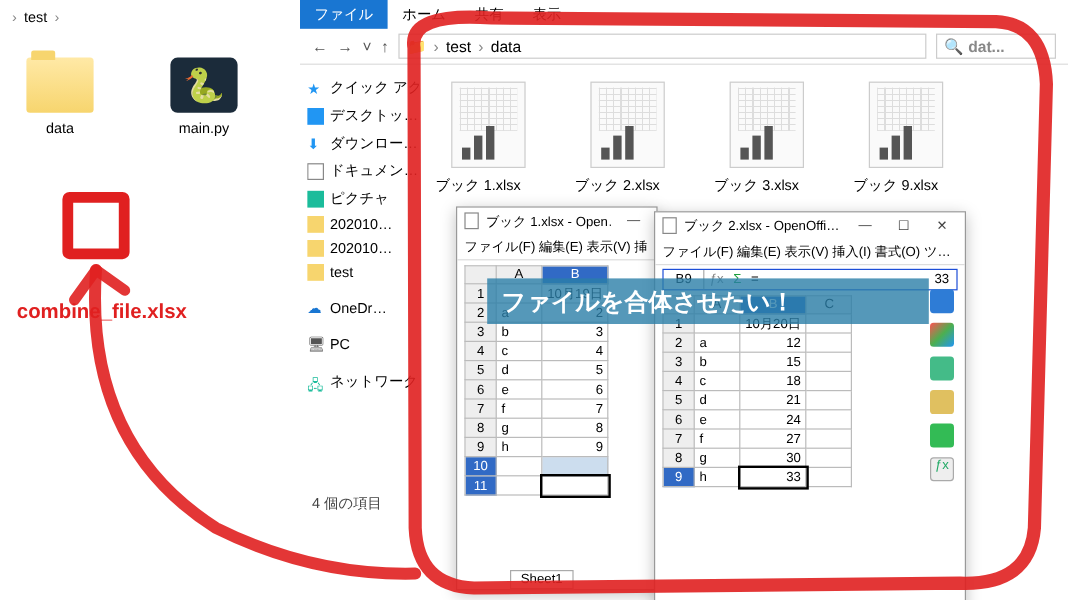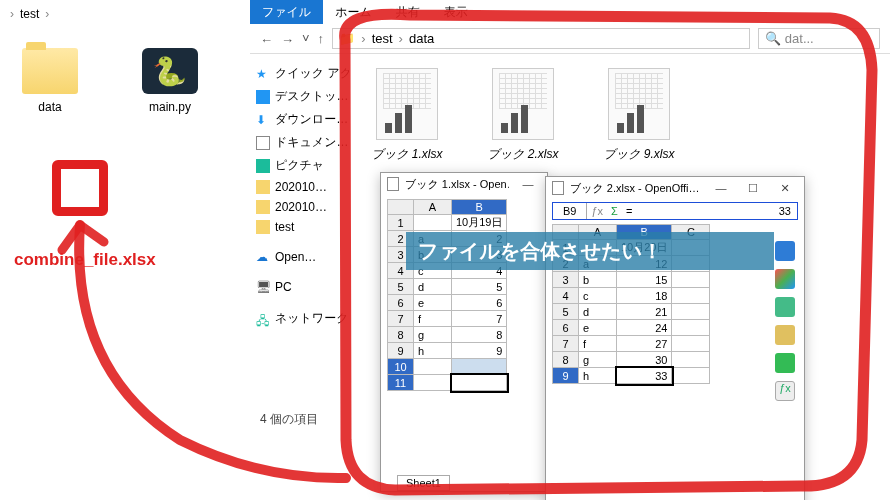--- a/index.html
+++ b/index.html
@@ -18,38 +18,38 @@
 .annot-box { position: absolute; left: 52px; top: 160px; width: 56px; height: 56px; border: 9px solid #e02020; border-radius: 6px; }
 .annot-text { position: absolute; left: 14px; top: 250px; color: #e02020; font-weight: bold; font-size: 17px; }
 
 .win2 { position: absolute; left: 250px; top: 0; width: 640px; height: 500px; background: #fff; }
 .ribbon { height: 24px; display:flex; font-size:12px; }
 .ribbon .tab { padding: 4px 12px; }
 .ribbon .tab.active { background:#1976d2; color:#fff; }
 .nav { height: 30px; display:flex; align-items:center; gap:8px; padding: 0 10px; font-size:13px; border-bottom:1px solid #ddd; }
 .nav .arrow { color:#555; }
 .nav .path { border:1px solid #ccc; padding:2px 6px; flex:1; display:flex; gap:6px; align-items:center; }
-.nav .search { border:1px solid #ccc; width:122px; padding:2px 6px; color:#888; }
+.nav .search { border:1px solid #ccc; width:100px; padding:2px 6px; color:#888;font-weight:bold; }
 
 .body2 { display:flex; height: calc(100% - 54px); }
 .sidebar { width: 105px; padding: 8px 6px; font-size: 12px; }
 .sb-item { display:flex; align-items:center; gap:5px; padding:3px 0; white-space:nowrap; overflow:hidden; }
 .sb-ico { width:14px; height:14px; flex-shrink:0; }
 .star { color:#2196f3; }
 .blue-sq { background:#2196f3; }
 .dl { color:#2196f3; }
 .doc { background:#fff; border:1px solid #888; }
 .pic { background:#1bbc9b; }
 .fold { background:#f7d56e; }
 .od { color:#1976d2; }
 .pc { color:#555; }
 .net { color:#1bbc9b; }
 
 .files { flex:1; padding: 14px 8px; display:flex; gap: 28px; align-items:flex-start; }
-.file { width: 88px; text-align:center;font-style:italic; }
+.file { width: 88px; text-align:left; }
 .xlsx-ico { width: 62px; height: 72px; margin:0 auto 6px; background:#fafafa; border:1px solid #ccc; position:relative; }
 .bars { position:absolute; bottom:6px; left:8px; display:flex; gap:3px; align-items:flex-end; }
 .bars div { width:7px; background:#555; }
 .grid-top { position:absolute; top:4px; left:6px; width:48px; height:36px; background: repeating-linear-gradient(#ddd,#ddd 1px,transparent 1px,transparent 5px), repeating-linear-gradient(90deg,#ddd,#ddd 1px,transparent 1px,transparent 6px); }
 
 .status2 { position:absolute; left:0; bottom:68px; font-size:12px; padding:4px 10px; color:#444; }
 
 
 .ss { position:absolute; background:#fff; border:1px solid #999; box-shadow:0 3px 12px rgba(0,0,0,.25); font-size:11px; }
 .ss1 { left: 380px; top: 172px; width: 168px; height: 320px; }
@@ -61,21 +61,21 @@
 .menu { padding: 3px 6px; font-size:11px; border-bottom:1px solid #ddd; white-space:nowrap; overflow:hidden; }
 .fbox { border:1px solid #1d4ed8; margin:3px 6px; display:flex; align-items:center; font-size:11px; }
 .fbox .cell { border-right:1px solid #aaa; padding:2px 10px; }
 .fbox .val { flex:1; text-align:right; padding:2px 6px; }
 table.sheet { border-collapse:collapse; margin: 4px 0 0 6px; font-size:11px; }
 table.sheet th { background:#eee; border:1px solid #bbb; font-weight:normal; padding:1px 0; }
 table.sheet td { border:1px solid #bbb; padding:0px 4px; min-width:38px; height:16px; }
 table.sheet td.r { text-align:right; }
 .rowh { background:#eee; text-align:center; width:26px; }
 .selh { background:#316ac5 !important; color:#fff; }
-.ss1 .tabbar { position:absolute; bottom:2px; left:16px; font-size:11px; }
+.ss1 .tabbar { position:absolute; bottom:2px; left:44px; font-size:11px; }
 .tabbar .st { border:1px solid #aaa; padding:1px 8px; background:#fff; }
 
 .side-icons { position:absolute; right:6px; top:64px; width:26px; display:flex; flex-direction:column; gap:8px; align-items:center; }
 .side-icons div { width:20px; height:20px; border-radius:3px; }
 
 .banner { position:absolute; left:406px; top:232px; width:368px; height:38px; background:#2a7ea8cc; color:#fff; font-size:20px; font-weight:bold; display:flex; align-items:center; padding:0 12px; z-index:50; }
 
 
 svg.marker { position:absolute; left:0; top:0; pointer-events:none; z-index:60; }
 </style>
@@ -156,21 +156,21 @@
       <div class="sb-item">
           <span class="sb-ico fold"></span>
           <span>202010…</span>
         </div>
       <div class="sb-item">
           <span class="sb-ico fold"></span>
           <span>test</span>
         </div>
       <div class="sb-item" style="margin-top:10px">
           <span class="sb-ico od">☁</span>
-          <span>Open…</span>
+          <span>OneDr…</span>
         </div>
       <div class="sb-item" style="margin-top:10px">
           <span class="sb-ico pc">🖥</span>
           <span>PC</span>
         </div>
       <div class="sb-item" style="margin-top:10px">
           <span class="sb-ico net">🖧</span>
           <span>ネットワーク</span>
         </div>
     </div>
@@ -191,32 +191,41 @@
               <div style="height:28px"></div>
             </div>
           </div><span>ブック 2.xlsx</span></div>
       <div class="file"><div class="xlsx-ico">
             <div class="grid-top"></div>
             <div class="bars">
               <div style="height:10px"></div>
               <div style="height:20px"></div>
               <div style="height:28px"></div>
             </div>
+          </div><span>ブック 3.xlsx</span></div>
+      <div class="file"><div class="xlsx-ico">
+            <div class="grid-top"></div>
+            <div class="bars">
+              <div style="height:10px"></div>
+              <div style="height:20px"></div>
+              <div style="height:28px"></div>
+            </div>
           </div><span>ブック 9.xlsx</span></div>
     </div>
   </div>
   <div class="status2">4 個の項目</div>
 </div>
 
 <div class="ss ss1">
   <div class="tbar">
     <span class="doc-ico"></span>
     <span class="ttl">ブック 1.xlsx - Open…</span>
     <span class="wbtn">—</span>
   </div>
+  <div class="menu">ファイル(F)  編集(E)  表示(V)  挿</div>
   <table class="sheet">
     <tbody>
         <tr>
           <th class="rowh"></th>
           <th>A</th>
           <th class="selh">B</th>
         </tr>
     <tr>
           <th class="rowh">1</th>
           <td></td>
@@ -278,20 +287,21 @@
 </div>
 
 <div class="ss ss2">
   <div class="tbar">
     <span class="doc-ico"></span>
     <span class="ttl">ブック 2.xlsx - OpenOffi…</span>
     <span class="wbtn">—</span>
     <span class="wbtn">☐</span>
     <span class="wbtn">✕</span>
   </div>
+  <div class="menu">ファイル(F)  編集(E)  表示(V)  挿入(I)  書式(O)  ツ…</div>
   <div class="fbox">
     <span class="cell">B9</span>
     <span style="padding:0 4px;color:#888">ƒx</span>
     <span style="padding:0 4px;color:#1b9e3e">Σ</span>
     <span style="padding:0 4px">=</span>
     <span class="val">33</span>
   </div>
   <table class="sheet">
     <tbody>
         <tr>

